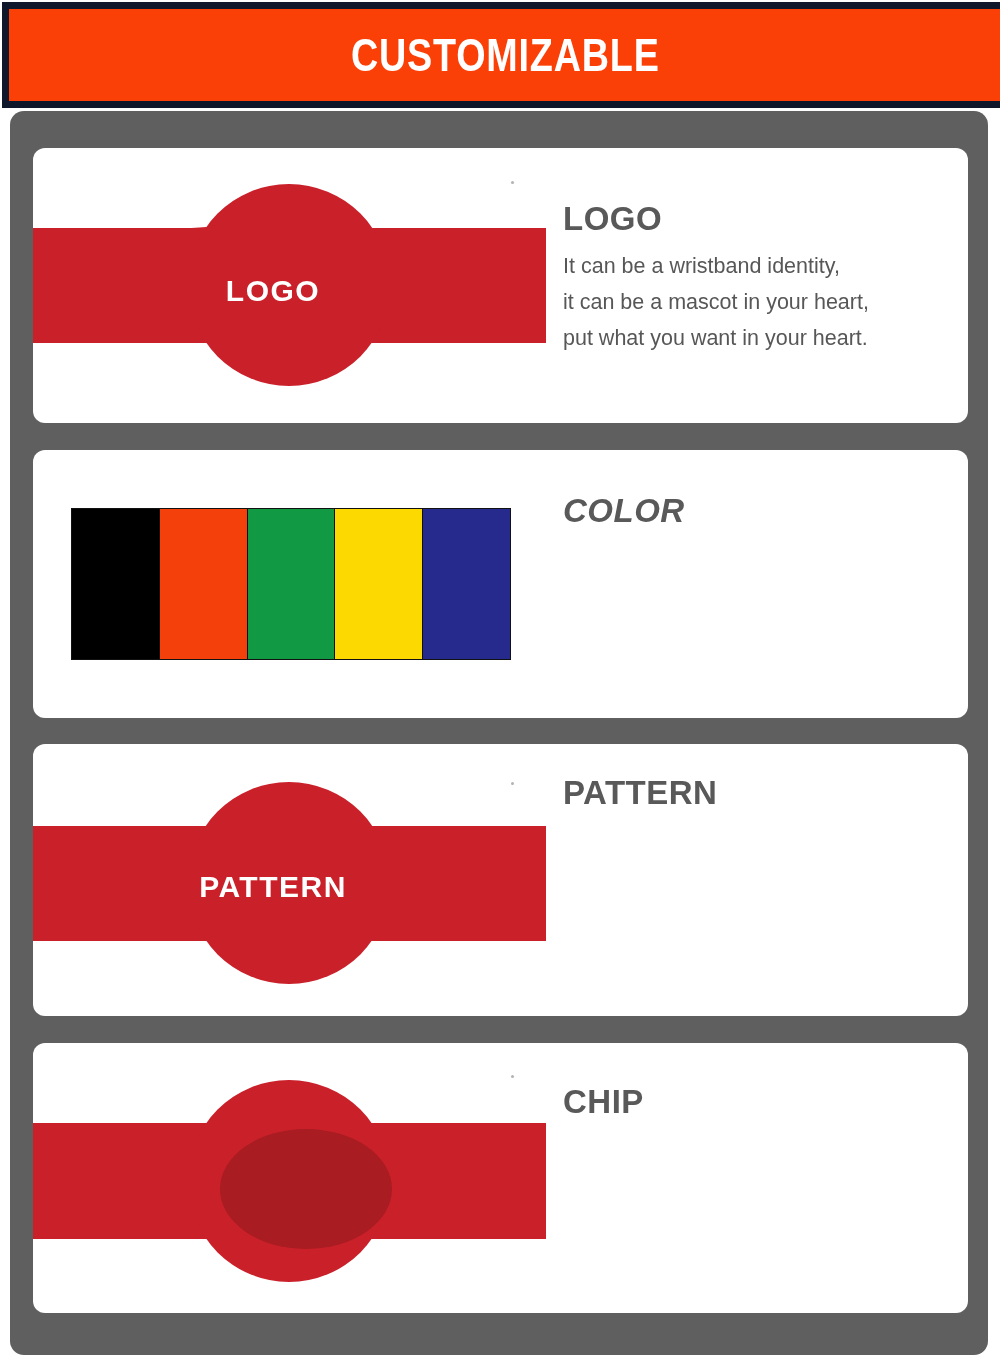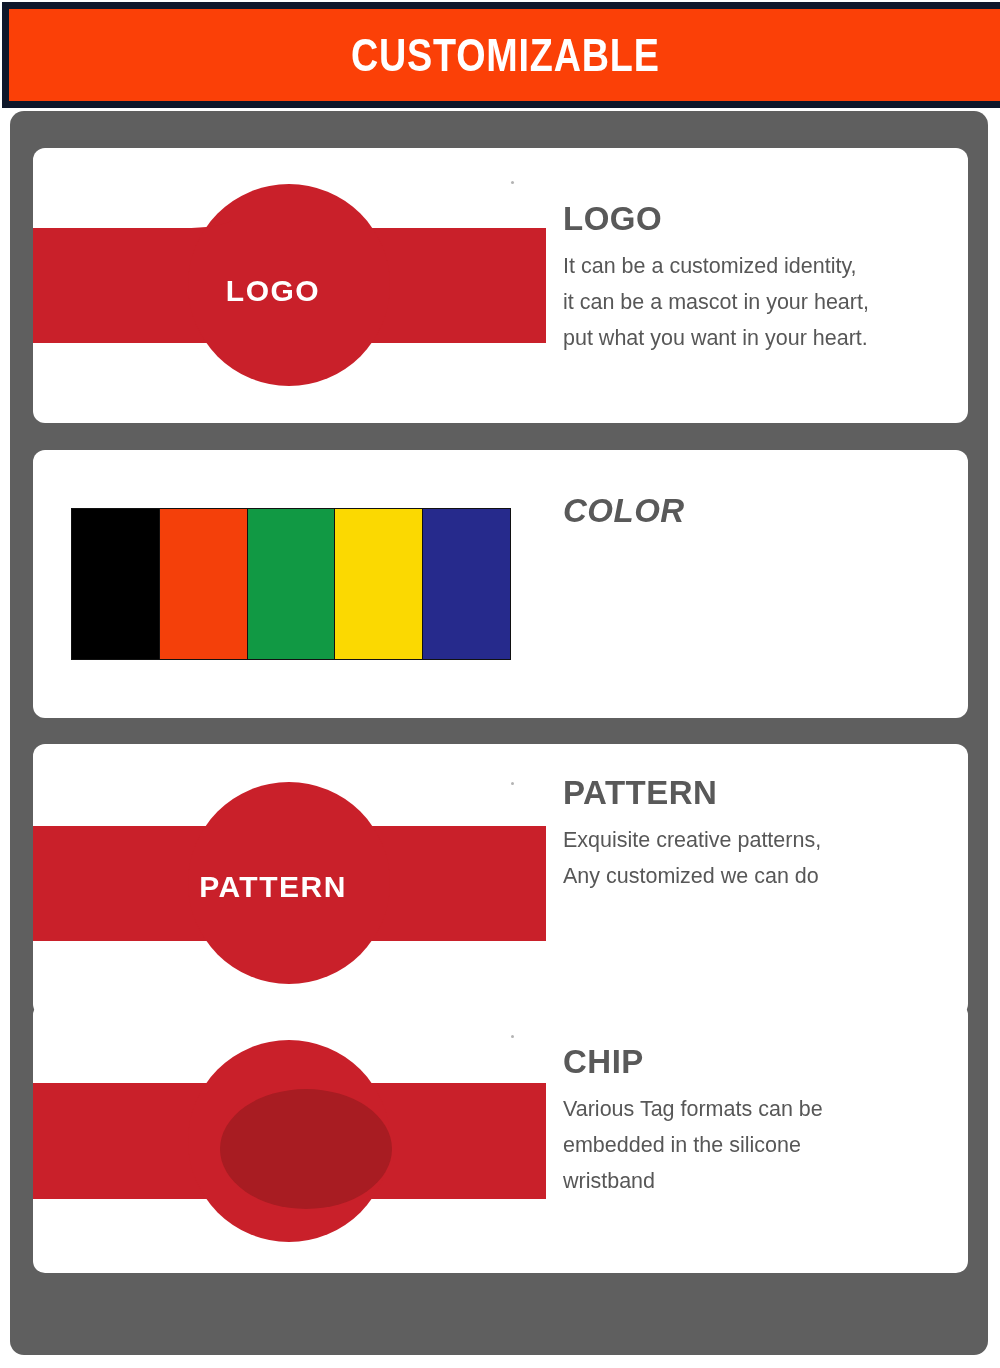--- a/index.html
+++ b/index.html
@@ -43,21 +43,21 @@
     position:absolute;
     left:33px;
     width:935px;
     background:#ffffff;
     border-radius:12px;
     overflow:hidden;
   }
   .card-1{top:148px;height:275px;}
   .card-2{top:450px;height:268px;font-style:italic;}
   .card-3{top:744px;height:272px;}
-  .card-4{top:1003px;height:270px;}
+  .card-4{top:1043px;height:270px;}
 
   
   .band-wrap{
     position:absolute;
     left:0; top:0;
     width:520px; height:100%;
   }
   .band-svg{display:block;}
 
   .band-label{
@@ -132,21 +132,21 @@
       <rect x="0" y="80" width="513" height="115" fill="#C9202A"></rect>
       <circle cx="256" cy="137" r="101" fill="#C9202A"></circle>
       <path d="M150 80 Q185 80 200 72 L200 80 Z" fill="#C9202A"></path>
     </svg>
   </div>
   <div class="band-label" style="top:126px;">LOGO</div>
   <div class="speck" style="left:478px;top:33px;"></div>
 
   <div class="text-col t-1">
     <div class="head">LOGO</div>
-    <div class="desc">It can be a customized identity,
+    <div class="desc">It can be a wristband identity,
 it can be a mascot in your heart,
 put what you want in your heart.</div>
   </div>
 </div>
 
 <div class="card card-2">
   <div class="swatches">
     <div class="swatch" style="background:#000000;"></div>
     <div class="swatch" style="background:#F4400A;"></div>
     <div class="swatch" style="background:#119944;"></div>
@@ -164,35 +164,30 @@
     <svg class="band-svg" width="520" height="272" viewBox="0 0 520 272">
       <rect x="0" y="82" width="513" height="115" fill="#C9202A"></rect>
       <circle cx="256" cy="139" r="101" fill="#C9202A"></circle>
     </svg>
   </div>
   <div class="band-label" style="top:126px;">PATTERN</div>
   <div class="speck" style="left:478px;top:38px;"></div>
 
   <div class="text-col t-3">
     <div class="head">PATTERN</div>
-    <div class="desc">Exquisite creative patterns,
-Any customized we can do</div>
   </div>
 </div>
 
 <div class="card card-4">
   <div class="band-wrap">
     <svg class="band-svg" width="520" height="270" viewBox="0 0 520 270">
       <rect x="0" y="80" width="513" height="116" fill="#C9202A"></rect>
       <circle cx="256" cy="138" r="101" fill="#C9202A"></circle>
       <ellipse cx="273" cy="146" rx="86" ry="60" fill="#A81C22"></ellipse>
     </svg>
   </div>
   <div class="band-label" style="top:126px;"></div>
   <div class="speck" style="left:478px;top:32px;"></div>
 
   <div class="text-col t-4">
     <div class="head">CHIP</div>
-    <div class="desc">Various Tag formats can be
-embedded in the silicone
-wristband</div>
   </div>
 </div>
 
 </body></html>

